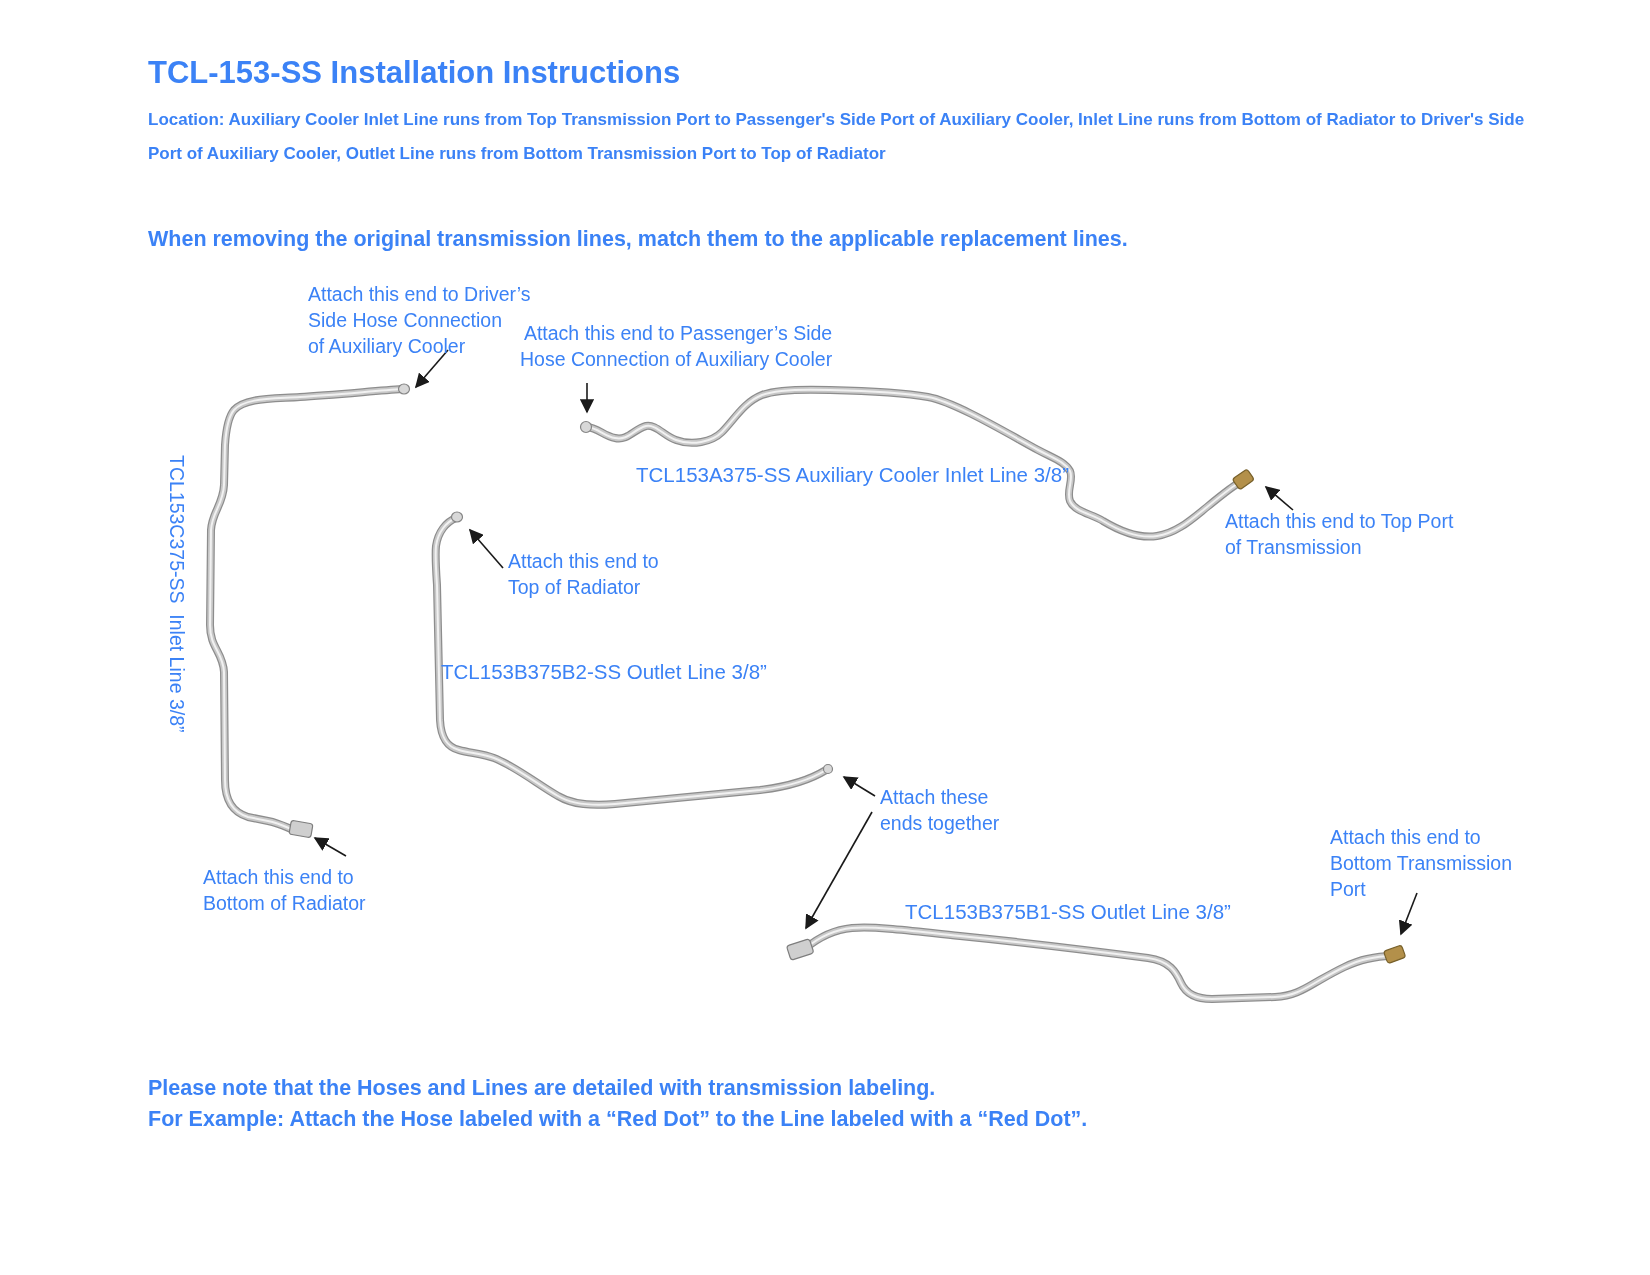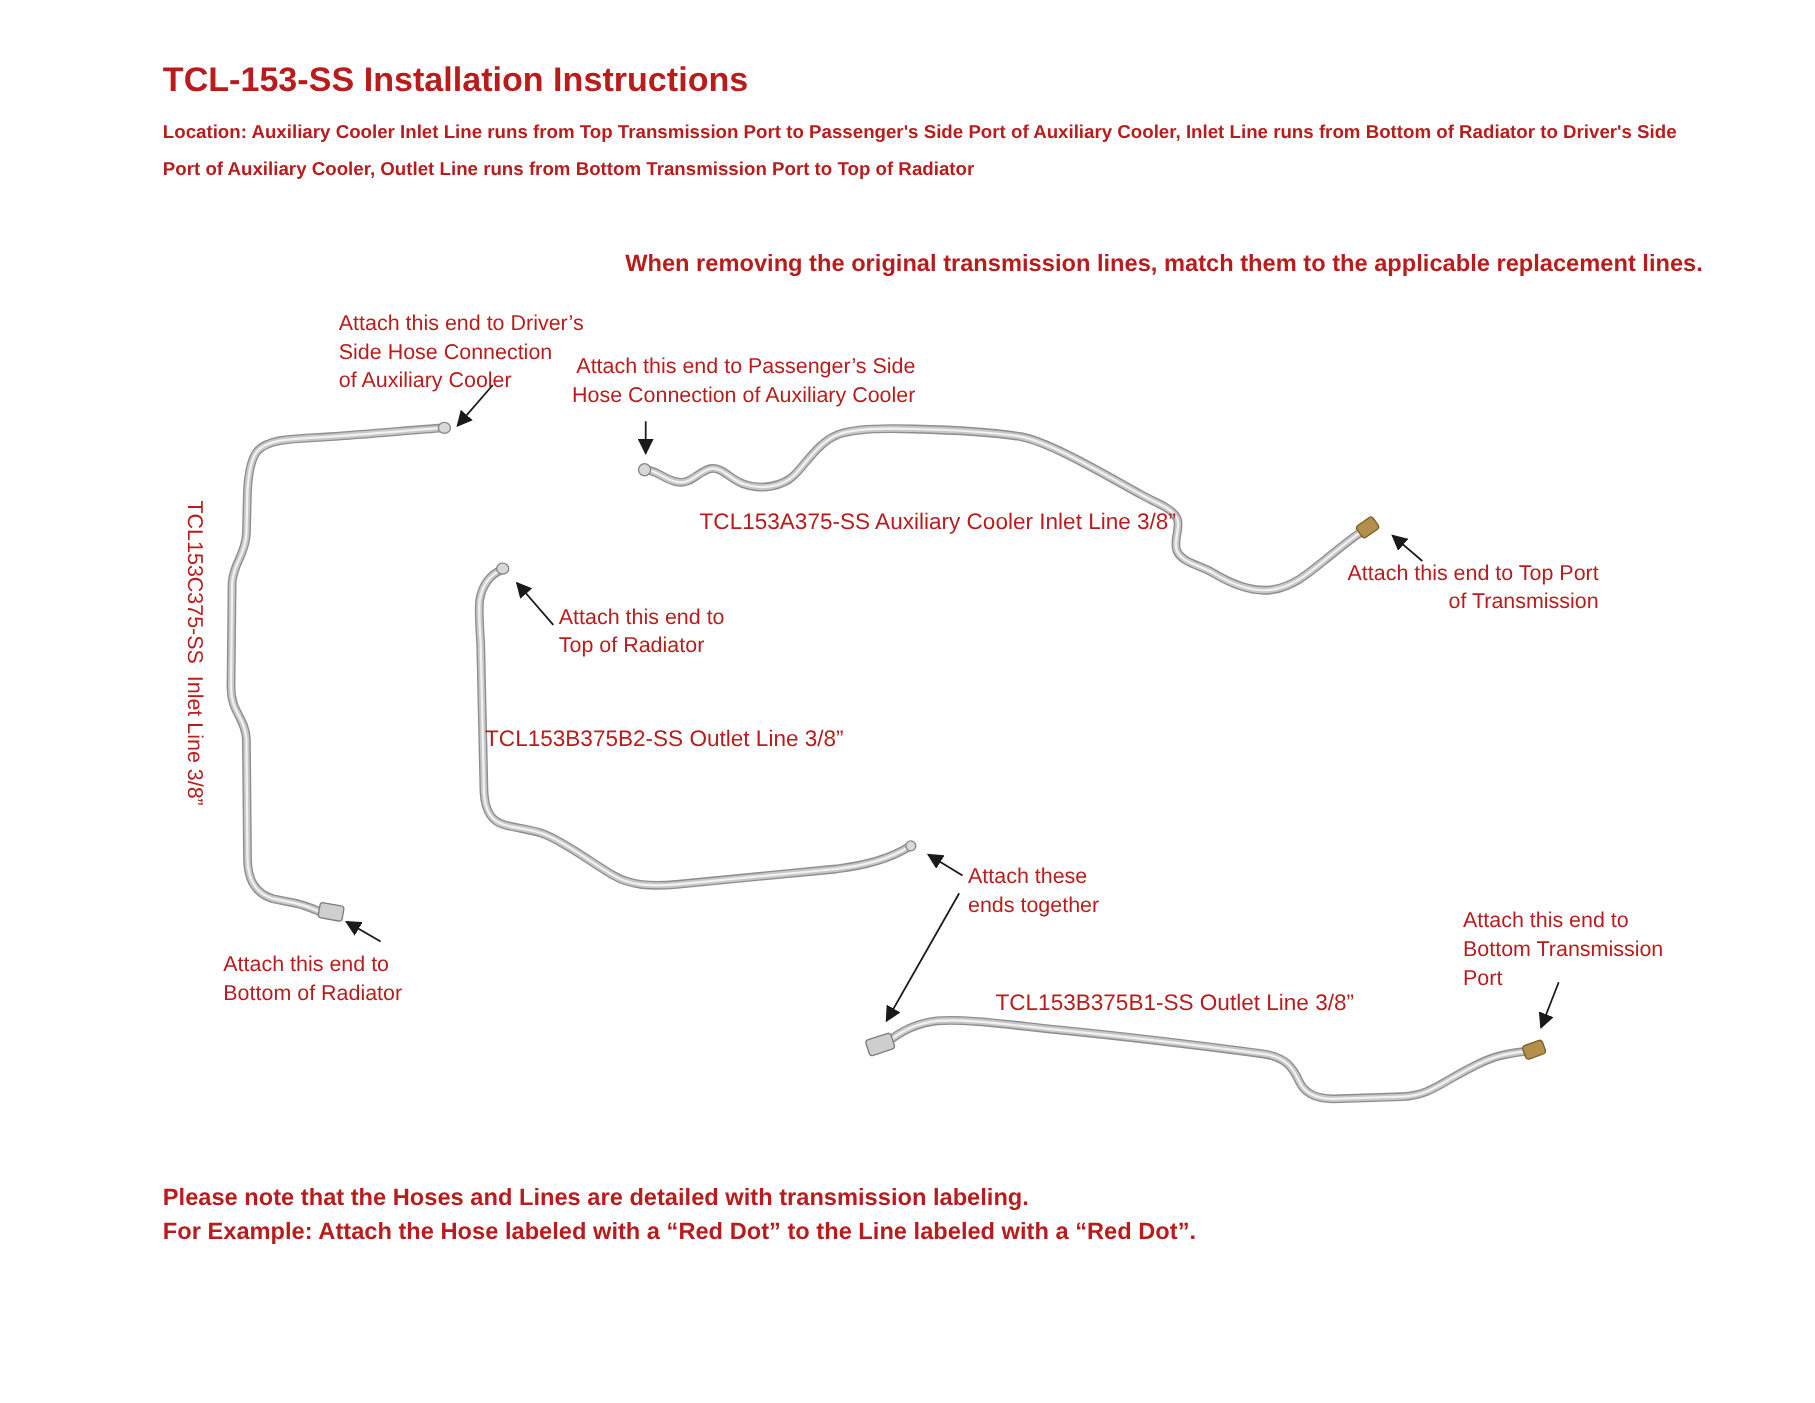--- a/index.html
+++ b/index.html
@@ -1,22 +1,22 @@
 <!DOCTYPE html>
 <html><head>
 <meta charset="utf-8">
 <style>
   html,body{margin:0;padding:0;background:#ffffff;}
   .page{position:relative;width:1650px;height:1275px;background:#ffffff;
-        font-family:"Liberation Sans",sans-serif;color:#b91c1c;overflow:hidden;}
+        font-family:"Liberation Sans",sans-serif;color:#3b82f6;overflow:hidden;}
   .abs{position:absolute;}
   .title{left:148px;top:55px;font-size:31px;font-weight:700;margin:0;}
   .location{left:148px;top:103px;width:1400px;font-size:17px;font-weight:700;
             line-height:34px;margin:0;}
-  .intro{left:148px;top:227px;width:1400px;font-size:21.5px;font-weight:700;margin:0;text-align:right;}
+  .intro{left:148px;top:227px;width:1400px;font-size:21.5px;font-weight:700;margin:0;}
   .callout{font-size:19.5px;line-height:26px;white-space:pre-line;}
   .plabel{font-size:20.5px;white-space:pre;}
   .vlabel{left:165px;top:455px;height:310px;font-size:19.5px;
           writing-mode:vertical-rl;text-orientation:sideways;white-space:pre;}
   .note{left:148px;font-size:21.5px;font-weight:700;margin:0;}
   .diagram{position:absolute;left:0;top:0;}
   .t-base{fill:none;stroke:#8d8d8d;stroke-width:8;stroke-linecap:round;stroke-linejoin:round;}
   .t-mid{fill:none;stroke:#c7c7c7;stroke-width:5.5;stroke-linecap:round;stroke-linejoin:round;}
   .t-hi{fill:none;stroke:#f1f1f1;stroke-width:2;stroke-linecap:round;stroke-linejoin:round;}
   .cap{fill:#d8d8d8;stroke:#858585;stroke-width:1.2;}
@@ -100,21 +100,21 @@
   <h1 class="abs title">TCL-153-SS Installation Instructions</h1>
   <p class="abs location">Location: Auxiliary Cooler Inlet Line runs from Top Transmission Port to Passenger's Side Port of Auxiliary Cooler, Inlet Line runs from Bottom of Radiator to Driver's Side Port of Auxiliary Cooler, Outlet Line runs from Bottom Transmission Port to Top of Radiator</p>
   <p class="abs intro">When removing the original transmission lines, match them to the applicable replacement lines.</p>
 
   <div class="abs callout" style="left:308px;top:281px;">Attach this end to Driver’s
 Side Hose Connection
 of Auxiliary Cooler</div>
   <div class="abs callout" style="left:520px;top:320px;text-align:right;">Attach this end to Passenger’s Side
 Hose Connection of Auxiliary Cooler</div>
   <div class="abs plabel" style="left:636px;top:463px;">TCL153A375-SS Auxiliary Cooler Inlet Line 3/8”</div>
-  <div class="abs callout" style="left:1225px;top:508px;text-align:right;">Attach this end to Top Port
+  <div class="abs callout" style="left:1225px;top:508px;">Attach this end to Top Port
 of Transmission</div>
   <div class="abs vlabel">TCL153C375-SS  Inlet Line 3/8”</div>
   <div class="abs callout" style="left:508px;top:548px;">Attach this end to
 Top of Radiator</div>
   <div class="abs plabel" style="left:441px;top:660px;">TCL153B375B2-SS Outlet Line 3/8”</div>
   <div class="abs callout" style="left:880px;top:784px;">Attach these
 ends together</div>
   <div class="abs callout" style="left:203px;top:864px;">Attach this end to
 Bottom of Radiator</div>
   <div class="abs plabel" style="left:905px;top:900px;text-align:center;">TCL153B375B1-SS Outlet Line 3/8”</div>

